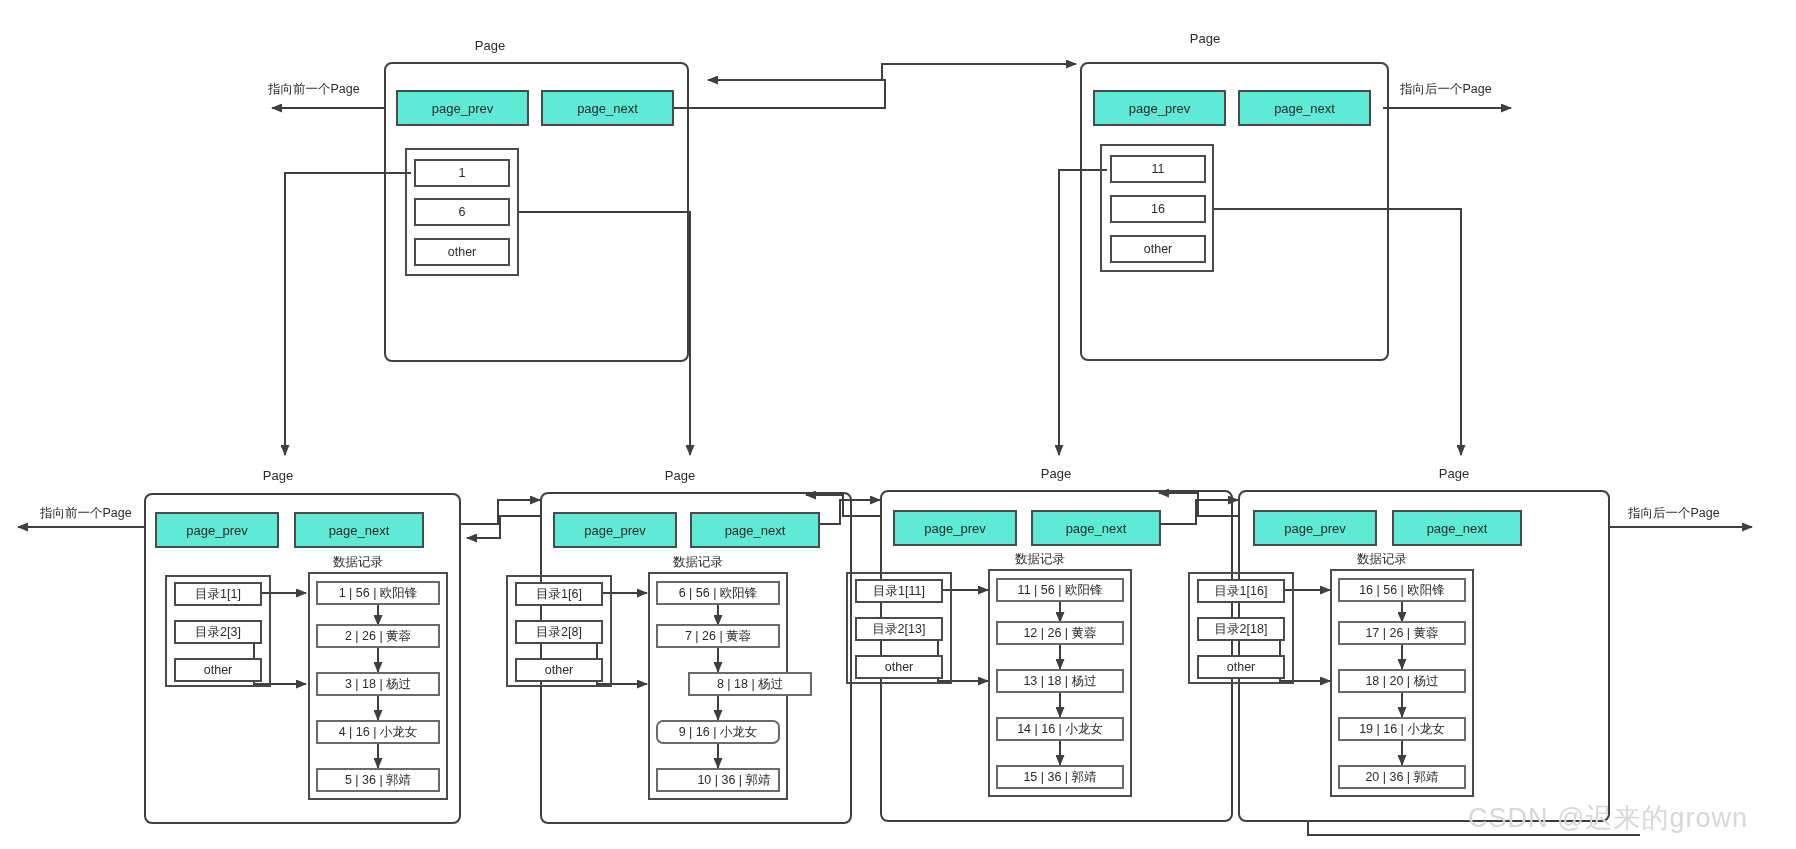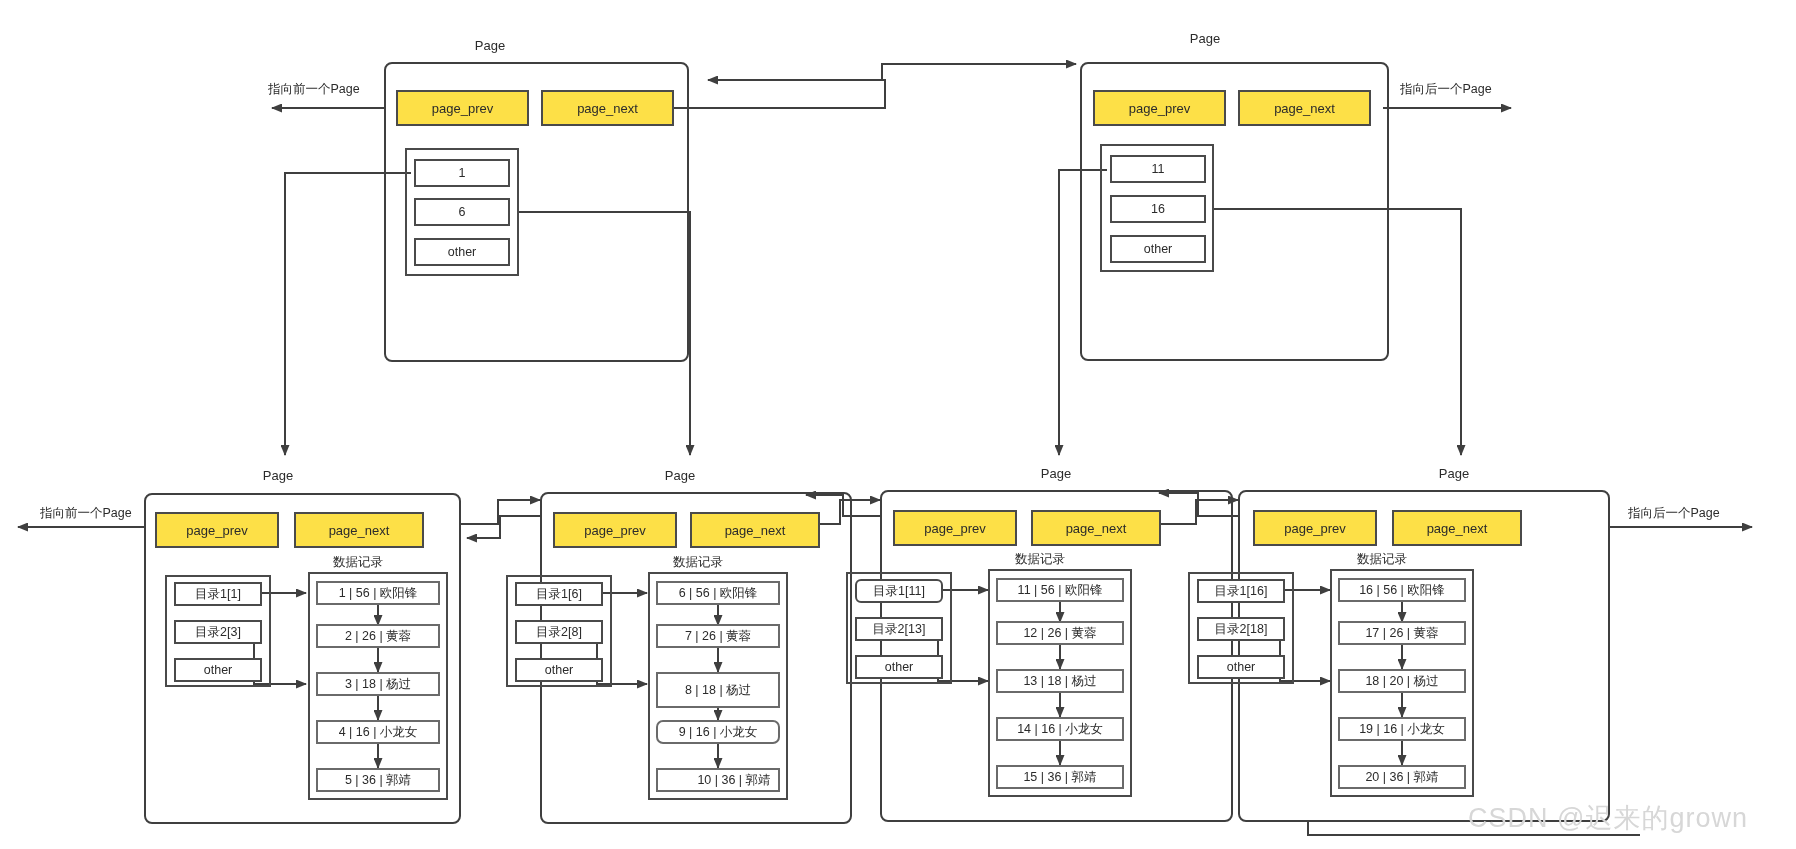--- a/index.html
+++ b/index.html
@@ -29,21 +29,21 @@
   .page-caption {
     position: absolute;
     font-size: 13px;
     color: #2b2b2b;
     white-space: nowrap;
     text-align: center;
   }
   .field-box {
     position: absolute;
     border: 2px solid #4a4a4a;
-    background: #fde047;
+    background: #5eead4;
     box-sizing: border-box;
     display: flex;
     align-items: center;
     justify-content: center;
     font-size: 13px;
     color: #2b2b2b;
     white-space: nowrap;
   }
   .group-box {
     position: absolute;
@@ -232,31 +232,31 @@
   <div class="field-box" style="left:553px; top:512px; width:124px; height:36px;">page_prev</div>
   <div class="field-box" style="left:690px; top:512px; width:130px; height:36px;">page_next</div>
   <div class="sec-caption" style="left:648px; top:554px; width:100px;">数据记录</div>
   <div class="group-box" style="left:506px; top:575px; width:106px; height:112px;"></div>
   <div class="dir-box" style="left:515px; top:582px; width:88px; height:24px;">目录1[6]</div>
   <div class="dir-box" style="left:515px; top:620px; width:88px; height:24px;">目录2[8]</div>
   <div class="dir-box" style="left:515px; top:658px; width:88px; height:24px;">other</div>
   <div class="group-box" style="left:648px; top:572px; width:140px; height:228px;"></div>
   <div class="rec-box" style="left:656px; top:581px; width:124px; height:24px;">6 | 56 | 欧阳锋</div>
   <div class="rec-box" style="left:656px; top:624px; width:124px; height:24px;">7 | 26 | 黄蓉</div>
-  <div class="rec-box" style="left:656px; top:672px; width:124px; height:36px;">8 | 18 | 杨过</div>
+  <div class="rec-box" style="left:688px; top:672px; width:124px; height:24px;">8 | 18 | 杨过</div>
   <div class="rec-box" style="left:656px; top:720px; width:124px; height:24px;border-radius:7px;">9 | 16 | 小龙女</div>
   <div class="rec-box" style="left:656px; top:768px; width:124px; height:24px;padding-left:32px;">10 | 36 | 郭靖</div>
 
   <div class="page-caption" style="left:1026px; top:466px; width:60px;">Page</div>
   <div class="page-box" style="left:880px; top:490px; width:353px; height:332px;"></div>
   <div class="field-box" style="left:893px; top:510px; width:124px; height:36px;">page_prev</div>
   <div class="field-box" style="left:1031px; top:510px; width:130px; height:36px;">page_next</div>
   <div class="sec-caption" style="left:990px; top:551px; width:100px;">数据记录</div>
   <div class="group-box" style="left:846px; top:572px; width:106px; height:112px;"></div>
-  <div class="dir-box" style="left:855px; top:579px; width:88px; height:24px;border-radius:6px;">目录1[11]</div>
+  <div class="dir-box" style="left:855px; top:579px; width:88px; height:24px;">目录1[11]</div>
   <div class="dir-box" style="left:855px; top:617px; width:88px; height:24px;">目录2[13]</div>
   <div class="dir-box" style="left:855px; top:655px; width:88px; height:24px;">other</div>
   <div class="group-box" style="left:988px; top:569px; width:144px; height:228px;"></div>
   <div class="rec-box" style="left:996px; top:578px; width:128px; height:24px;">11 | 56 | 欧阳锋</div>
   <div class="rec-box" style="left:996px; top:621px; width:128px; height:24px;">12 | 26 | 黄蓉</div>
   <div class="rec-box" style="left:996px; top:669px; width:128px; height:24px;">13 | 18 | 杨过</div>
   <div class="rec-box" style="left:996px; top:717px; width:128px; height:24px;">14 | 16 | 小龙女</div>
   <div class="rec-box" style="left:996px; top:765px; width:128px; height:24px;">15 | 36 | 郭靖</div>
 
   <div class="page-caption" style="left:1424px; top:466px; width:60px;">Page</div>

